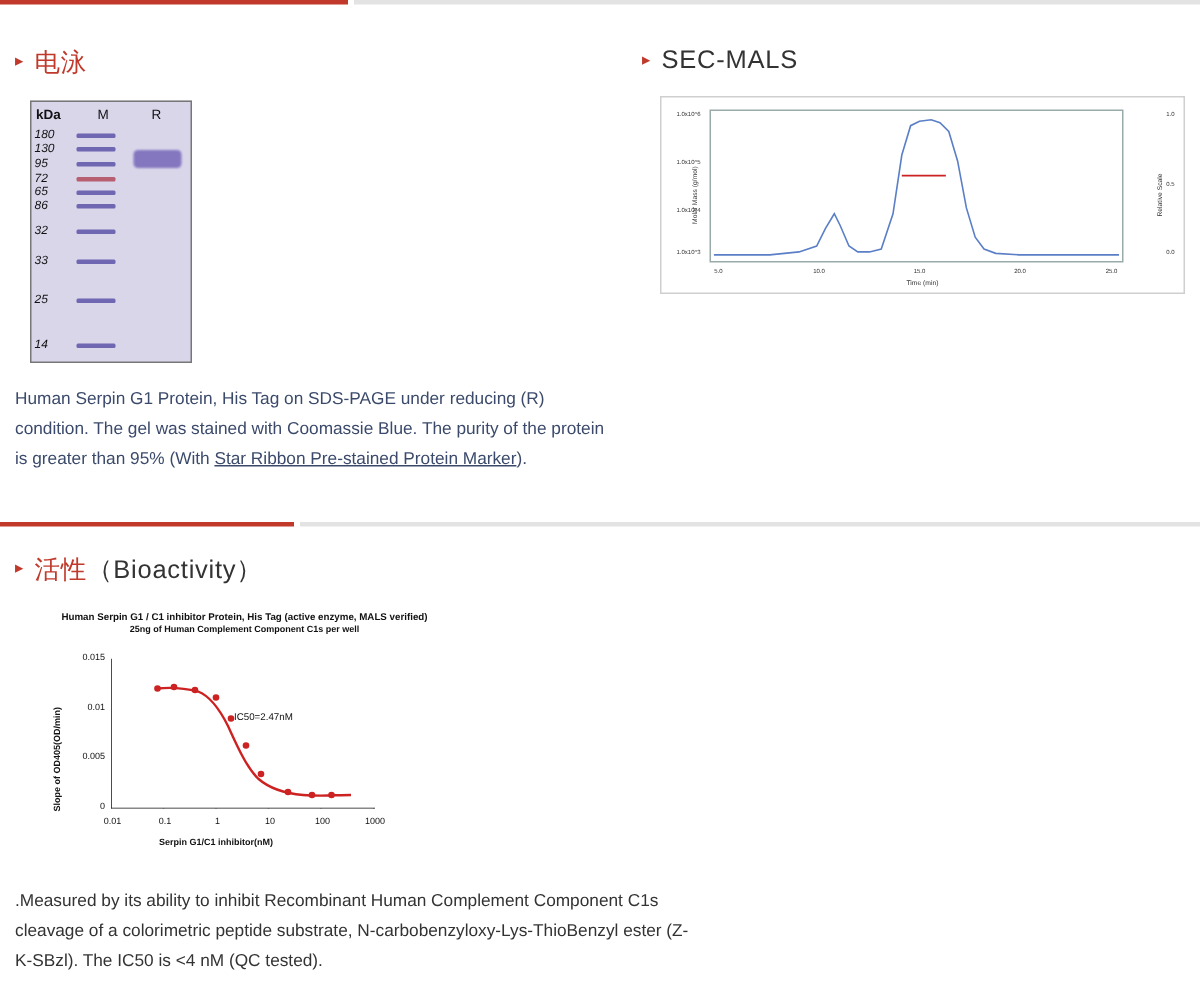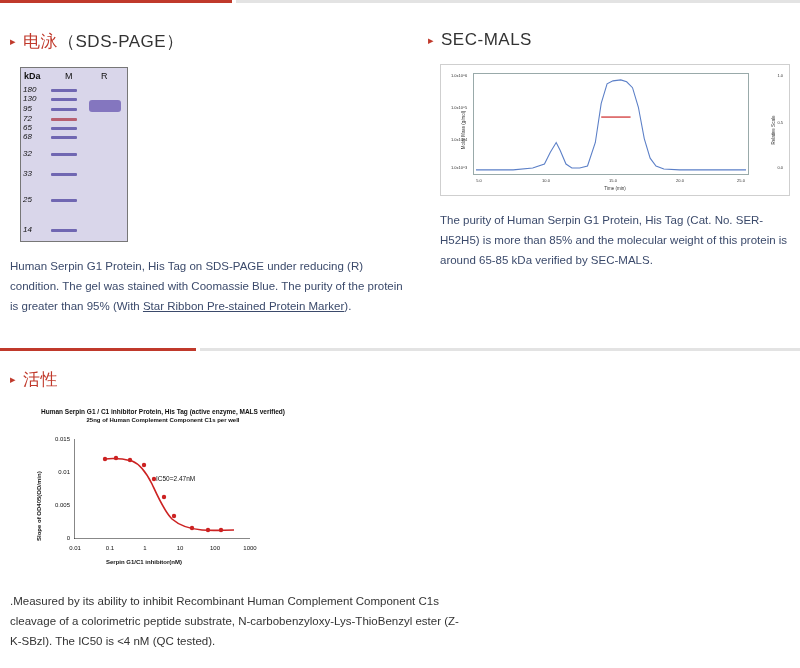--- a/index.html
+++ b/index.html
@@ -163,36 +163,35 @@
 
 <div class="page">
 
   <div class="top-rule-left"></div>
   <div class="top-rule-right"></div>
 
   <div class="block-sds">
     <div class="section-title sds-head">
       <span class="arrow">▸</span>
       <span class="title-cn">电泳</span>
-      <span class="title-en">（SDS-PAGE）</span>
     </div>
 
     <div class="gel-wrap">
       <div class="gel-labels">
         <span class="lbl-kda">kDa</span>
         <span class="lbl-m">M</span>
         <span class="lbl-r">R</span>
       </div>
       <div class="mw-list">
         <div style="top:0px">180</div>
         <div style="top:9px">130</div>
         <div style="top:19px">95</div>
         <div style="top:29px">72</div>
         <div style="top:38px">65</div>
-        <div style="top:47px">68</div>
+        <div style="top:47px">86</div>
         <div style="top:64px">32</div>
         <div style="top:84px">33</div>
         <div style="top:110px">25</div>
         <div style="top:140px">14</div>
       </div>
       <div class="ladder">
         <div class="band" style="top:1px"></div>
         <div class="band" style="top:10px"></div>
         <div class="band" style="top:20px"></div>
         <div class="band" style="top:30px;background:#b04a5a"></div>
@@ -236,30 +235,30 @@
       <div class="xtick" style="left:172px">15.0</div>
       <div class="xtick" style="left:239px">20.0</div>
       <div class="xtick" style="left:300px">25.0</div>
 
       <svg class="mals-plot" viewBox="0 0 280 102" preserveAspectRatio="none">
         <polyline fill="none" stroke="#5b7fc7" stroke-width="1.1" points="2,98 40,98 60,96 72,92 78,80 84,70 88,78 94,92 100,96 108,96 116,94 124,70 130,30 136,10 142,7 150,6 156,8 162,14 168,34 174,66 180,86 186,94 194,97 210,98 240,98 278,98"></polyline>
         <line x1="130" y1="44" x2="160" y2="44" stroke="#cc2222" stroke-width="1.2"></line>
       </svg>
     </div>
 
-    <div class="caption" style="margin-left:12px">The purity of Human Serpin G1 Protein, His Tag (Cat. No. SER-H52H5) is more than 85% and the molecular weight of this protein is around 65-85 kDa verified by SEC-MALS.</div>
   </div>
 
   <div class="mid-rule-left"></div>
   <div class="mid-rule-right"></div>
 
   <div class="block-bio">
     <div class="section-title bio-head">
       <span class="arrow">▸</span>
       <span class="title-cn">活性</span>
+      <span class="title-en">（Bioactivity）</span>
     </div>
 
     <div class="bio-chart">
       <div class="bio-title">Human Serpin G1 / C1 inhibitor Protein, His Tag (active enzyme, MALS verified)</div>
       <div class="bio-sub">25ng of Human Complement Component C1s per well</div>
 
       <div class="bio-plot-wrap">
         <div class="bio-ylab" style="left:8px; top:118px;">Slope of OD405(OD/min)</div>
 
         <div class="bio-ytick" style="left:12px; top:112px;">0</div>

